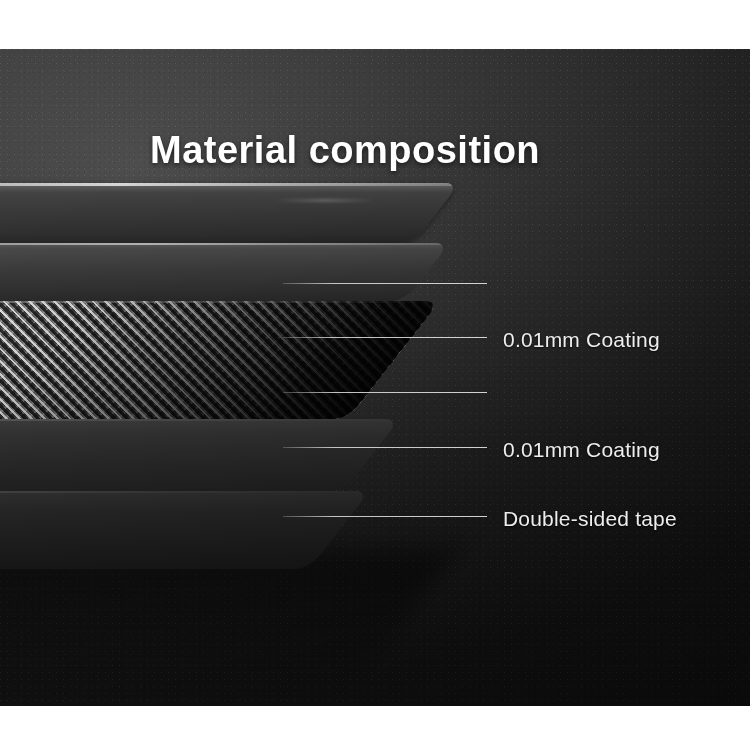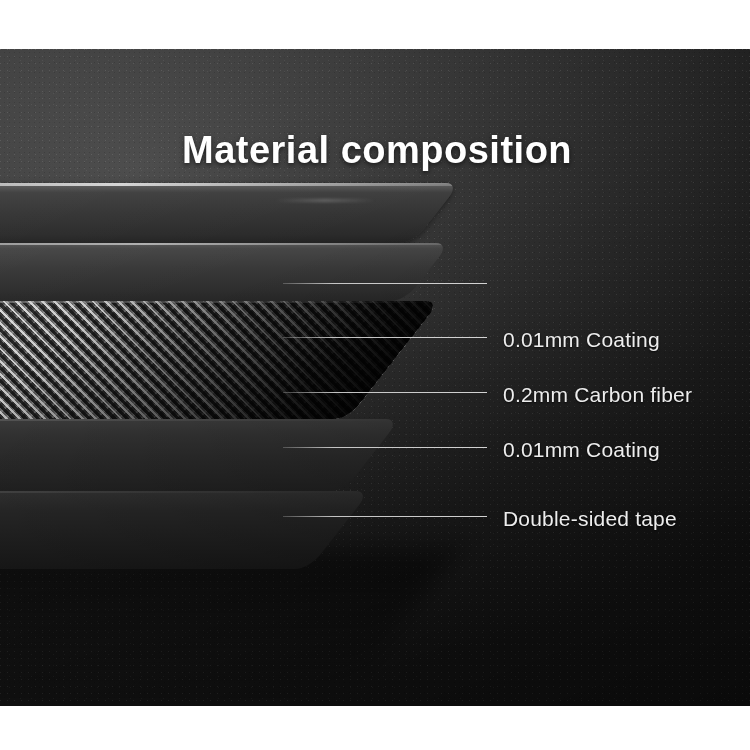--- a/index.html
+++ b/index.html
@@ -196,21 +196,20 @@
   
   #title {
     position: absolute;
     left: 150px;
     top: 80px;
     color: #ffffff;
     font-size: 38px;
     font-weight: bold;
     letter-spacing: .5px;
     text-shadow: 0 2px 5px rgba(0,0,0,.6);
-    margin-left: 32px;
   }
   
   #title-sheen {
     position: absolute;
     left: 275px;
     top: 150px;
     width: 100px;
     height: 3px;
     background: linear-gradient(90deg, rgba(255,255,255,0), rgba(255,255,255,.22), rgba(255,255,255,0));
     filter: blur(1.5px);
@@ -253,21 +252,20 @@
 
     <div id="title">Material  composition</div>
     <div id="title-sheen"></div>
 
     <div class="callout" style="left:283px; top:234px; width:204px;"></div>
 
     <div class="callout" style="left:283px; top:288px; width:204px;"></div>
     <div class="callout-label" style="left:503px; top:279px;">0.01mm Coating</div>
 
     <div class="callout" style="left:283px; top:343px; width:204px;"></div>
-    <div class="callout-label" style="left:503px; top:334px;">0.2mm Carbon fiber</div>
 
     <div class="callout" style="left:283px; top:398px; width:204px;"></div>
     <div class="callout-label" style="left:503px; top:389px;">0.01mm Coating</div>
 
     <div class="callout" style="left:283px; top:467px; width:204px;"></div>
     <div class="callout-label" style="left:503px; top:458px;">Double-sided tape</div>
 
   </div>
 </div>
 

